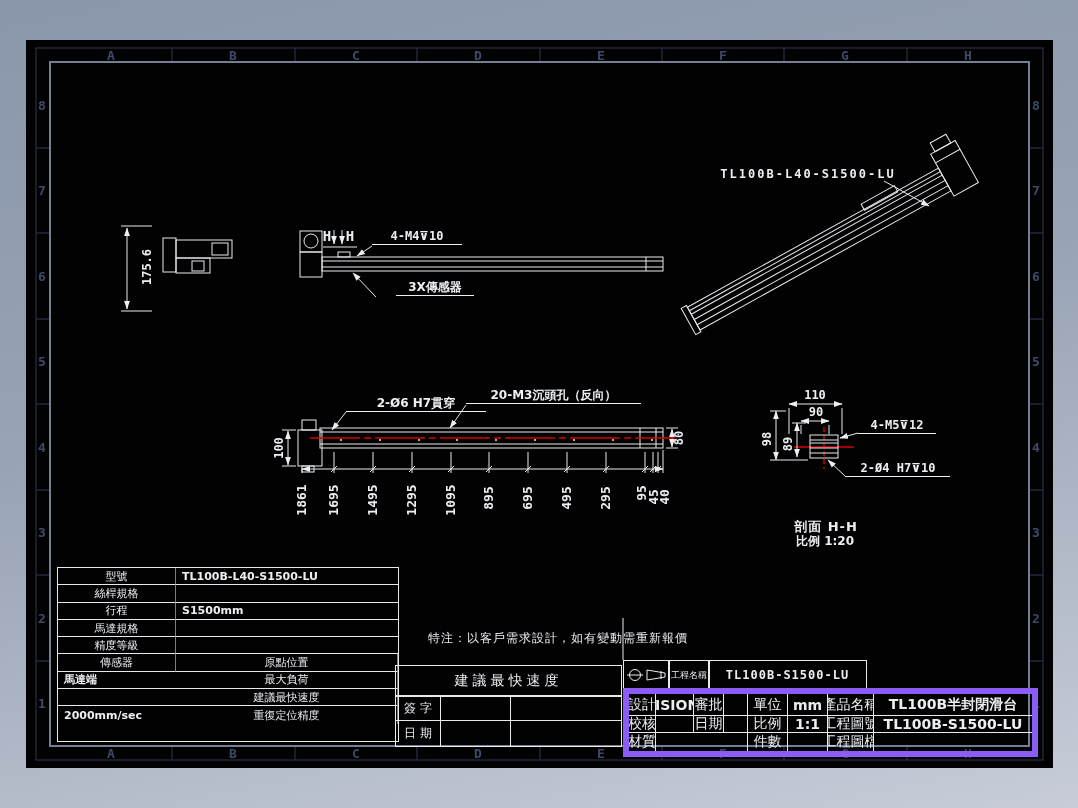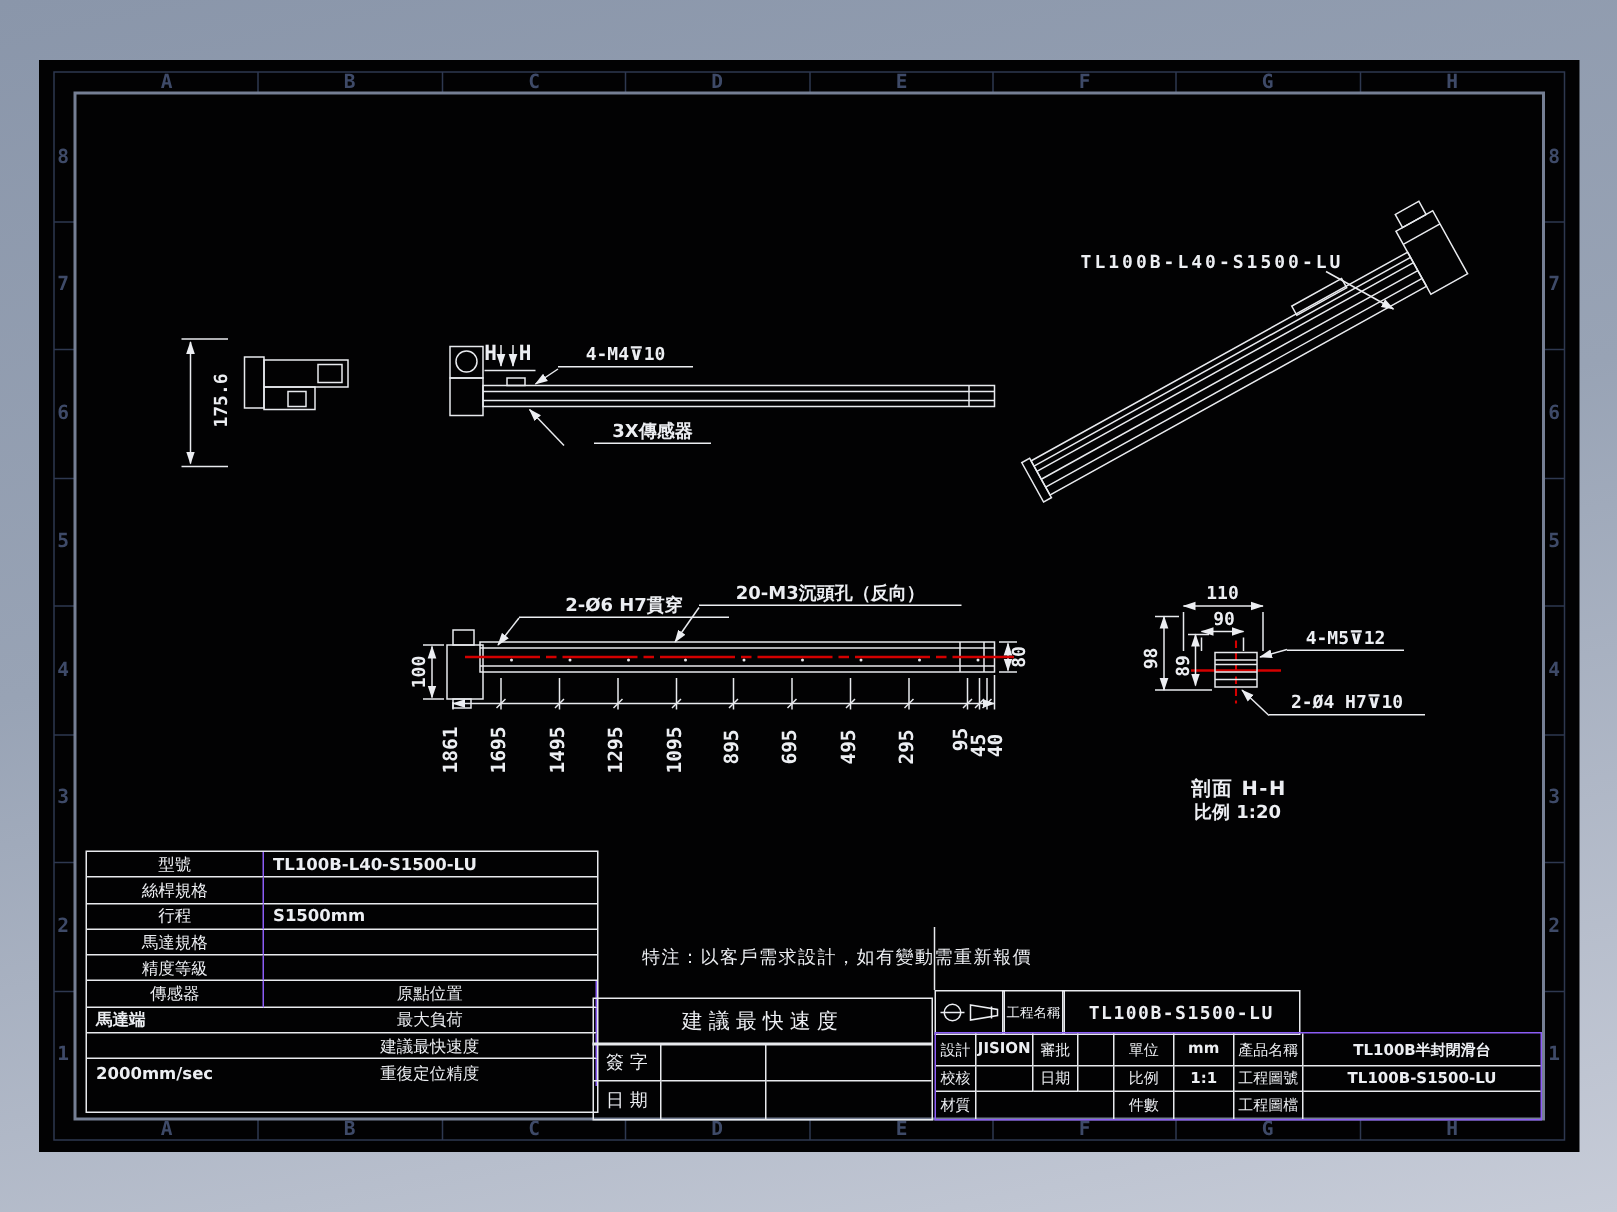--- a/index.html
+++ b/index.html
@@ -31,21 +31,21 @@
             grid-template-columns:45px 70px 110px;grid-auto-rows:25px;border:1px solid #e8eaee;
             color:#eceef2;font-size:12px;}
   .sig-grid .c{border-right:1px solid #e8eaee;border-bottom:1px solid #e8eaee;display:flex;align-items:center;justify-content:center;}
   .sig-grid .c:nth-child(3n){border-right:none;}
   .sig-grid .c:nth-last-child(-n+3){border-bottom:none;}
   
   .tb-cell{position:absolute;border:1px solid #e8eaee;color:#eceef2;display:flex;align-items:center;justify-content:center;white-space:nowrap;overflow:hidden;}
   .logo{font-family:"DejaVu Serif","Liberation Serif",serif;font-size:40px;letter-spacing:5px;color:#f3f4f6;}
   .tbg{position:absolute;left:597px;top:648px;width:403px;height:57px;display:grid;
        grid-template-columns:27px 38px 30px 24px 40px 40px 46px 1fr;grid-template-rows:22px 17px 18px;
-       border:1px solid #8b5cf6;color:#eceef2;font-size:10px;}
+       border:6px solid #8b5cf6;color:#eceef2;font-size:14px;}
   .tbg .c{border-right:1px solid #e8eaee;border-bottom:1px solid #e8eaee;display:flex;align-items:center;justify-content:center;overflow:hidden;white-space:nowrap;}
   .tbg .nr{border-right:none;}
   .tbg .nb{border-bottom:none;font-family:Liberation Mono, monospace;}
   .tbg .bold{font-weight:bold;}
 </style>
 </head>
 <body>
 
 <div class="sheet">
 

